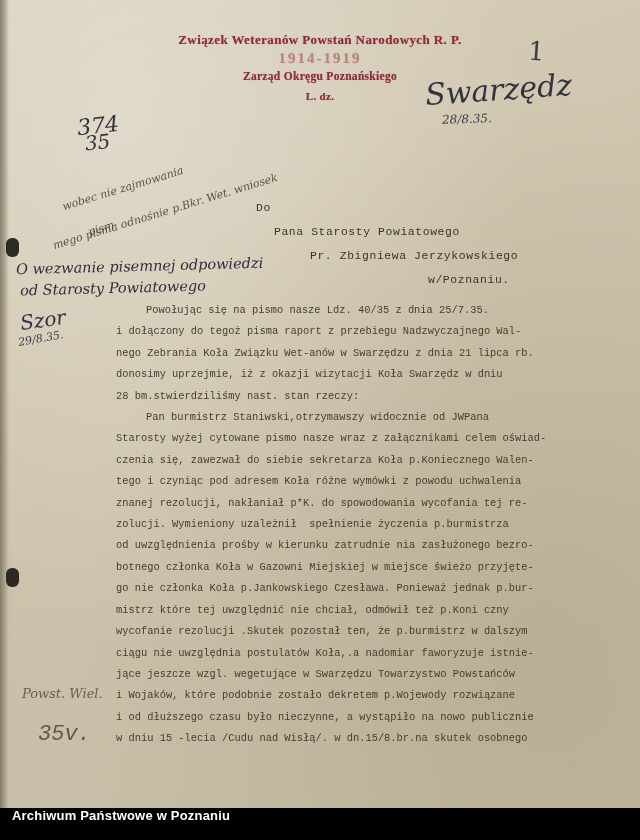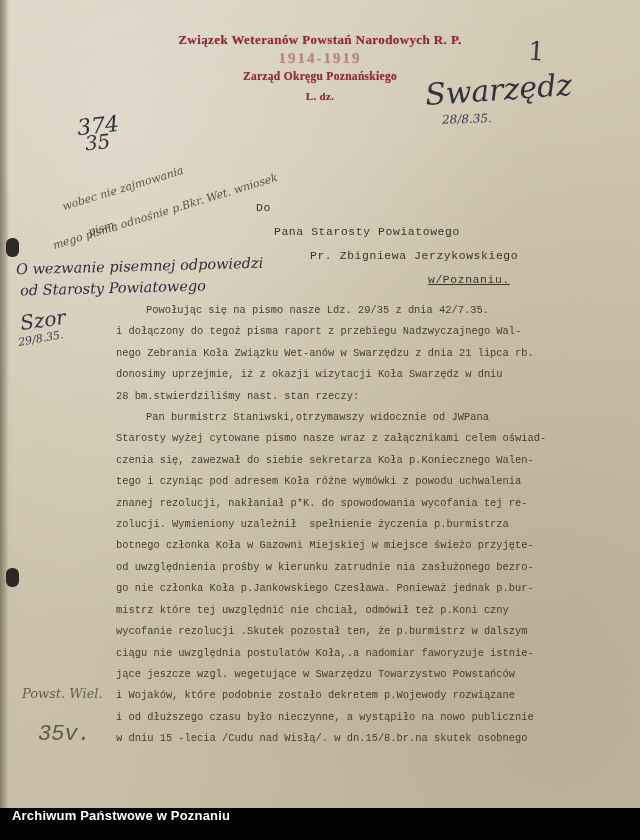--- a/index.html
+++ b/index.html
@@ -198,21 +198,21 @@
     top: 196px;
     font-family: "Liberation Mono", monospace;
     font-size: 11.4px;
     line-height: 24px;
     color: #3b3426;
     letter-spacing: .6px;
   }
   #addr .l1 { padding-left: 6px; }
   #addr .l2 { padding-left: 24px; }
   #addr .l3 { padding-left: 60px; }
-  #addr .l4 { padding-left: 178px; text-decoration: underline; }
+  #addr .l4 { padding-left: 178px; }
 
   
   #footer-bar {
     position: absolute;
     left: 0;
     bottom: 0;
     width: 640px;
     height: 32px;
     background: #000;
     color: #fff;
@@ -266,33 +266,33 @@
   <div class="hand pencil" id="hand-bottom-num">35v.</div>
 
   <div id="addr">
     <div class="l1">Do</div>
     <div class="l2">Pana Starosty Powiatowego</div>
     <div class="l3">Pr. Zbigniewa Jerzykowskiego</div>
     <div class="l4">w/Poznaniu.</div>
   </div>
 
   <div id="body-block">
-      <div class="line indent">Powołując się na pismo nasze Ldz. 29/35 z dnia 42/7.35.</div>
+      <div class="line indent">Powołując się na pismo nasze Ldz. 40/35 z dnia 25/7.35.</div>
       <div class="line">i dołączony do tegoż pisma raport z przebiegu Nadzwyczajnego Wal-</div>
       <div class="line">nego Zebrania Koła Związku Wet-anów w Swarzędzu z dnia 21 lipca rb.</div>
       <div class="line">donosimy uprzejmie, iż z okazji wizytacji Koła Swarzędz w dniu</div>
       <div class="line">28 bm.stwierdziliśmy nast. stan rzeczy:</div>
       <div class="line indent">Pan burmistrz Staniwski,otrzymawszy widocznie od JWPana</div>
       <div class="line">Starosty wyżej cytowane pismo nasze wraz z załącznikami celem oświad-</div>
       <div class="line">czenia się, zawezwał do siebie sekretarza Koła p.Koniecznego Walen-</div>
       <div class="line">tego i czyniąc pod adresem Koła różne wymówki z powodu uchwalenia</div>
       <div class="line">znanej rezolucji, nakłaniał p*K. do spowodowania wycofania tej re-</div>
       <div class="line">zolucji. Wymieniony uzależnił  spełnienie życzenia p.burmistrza</div>
+      <div class="line">od uwzględnienia prośby w kierunku zatrudnie nia zasłużonego bezro-</div>
       <div class="line">botnego członka Koła w Gazowni Miejskiej w miejsce świeżo przyjęte-</div>
-      <div class="line">od uwzględnienia prośby w kierunku zatrudnie nia zasłużonego bezro-</div>
       <div class="line">go nie członka Koła p.Jankowskiego Czesława. Ponieważ jednak p.bur-</div>
       <div class="line">mistrz które tej uwzględnić nie chciał, odmówił też p.Koni czny</div>
       <div class="line">wycofanie rezolucji .Skutek pozostał ten, że p.burmistrz w dalszym</div>
       <div class="line">ciągu nie uwzględnia postulatów Koła,.a nadomiar faworyzuje istnie-</div>
       <div class="line">jące jeszcze wzgl. wegetujące w Swarzędzu Towarzystwo Powstańców</div>
       <div class="line fade-out">i Wojaków, które podobnie zostało dekretem p.Wojewody rozwiązane</div>
       <div class="line fade-out">i od dłuższego czasu było nieczynne, a wystąpiło na nowo publicznie</div>
       <div class="line fade-out">w dniu 15 -lecia /Cudu nad Wisłą/. w dn.15/8.br.na skutek osobnego</div>
     </div>
 

